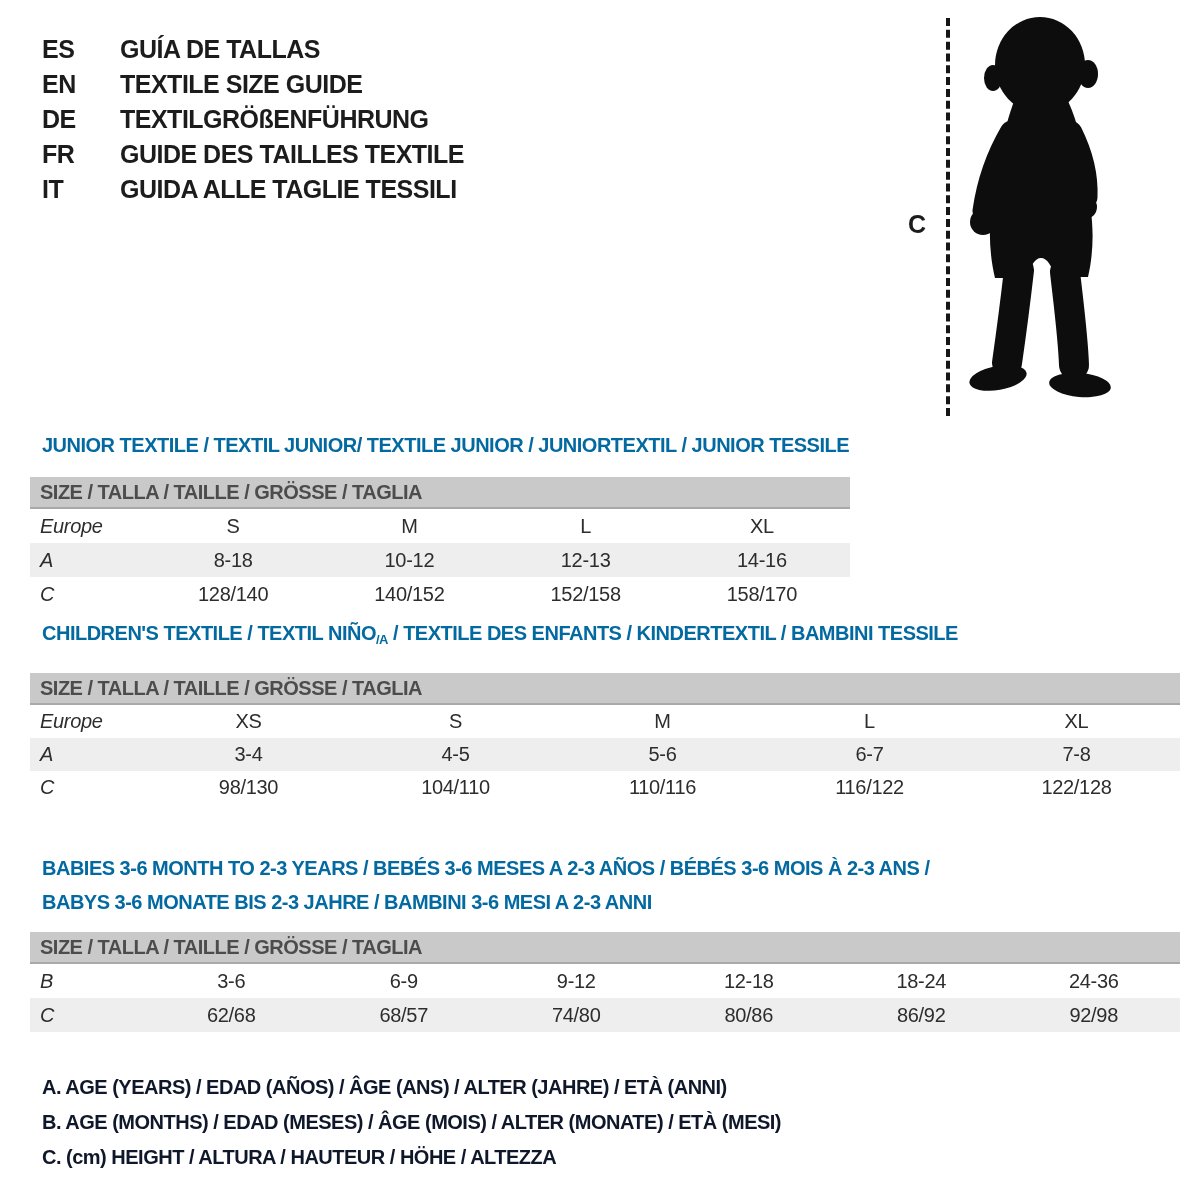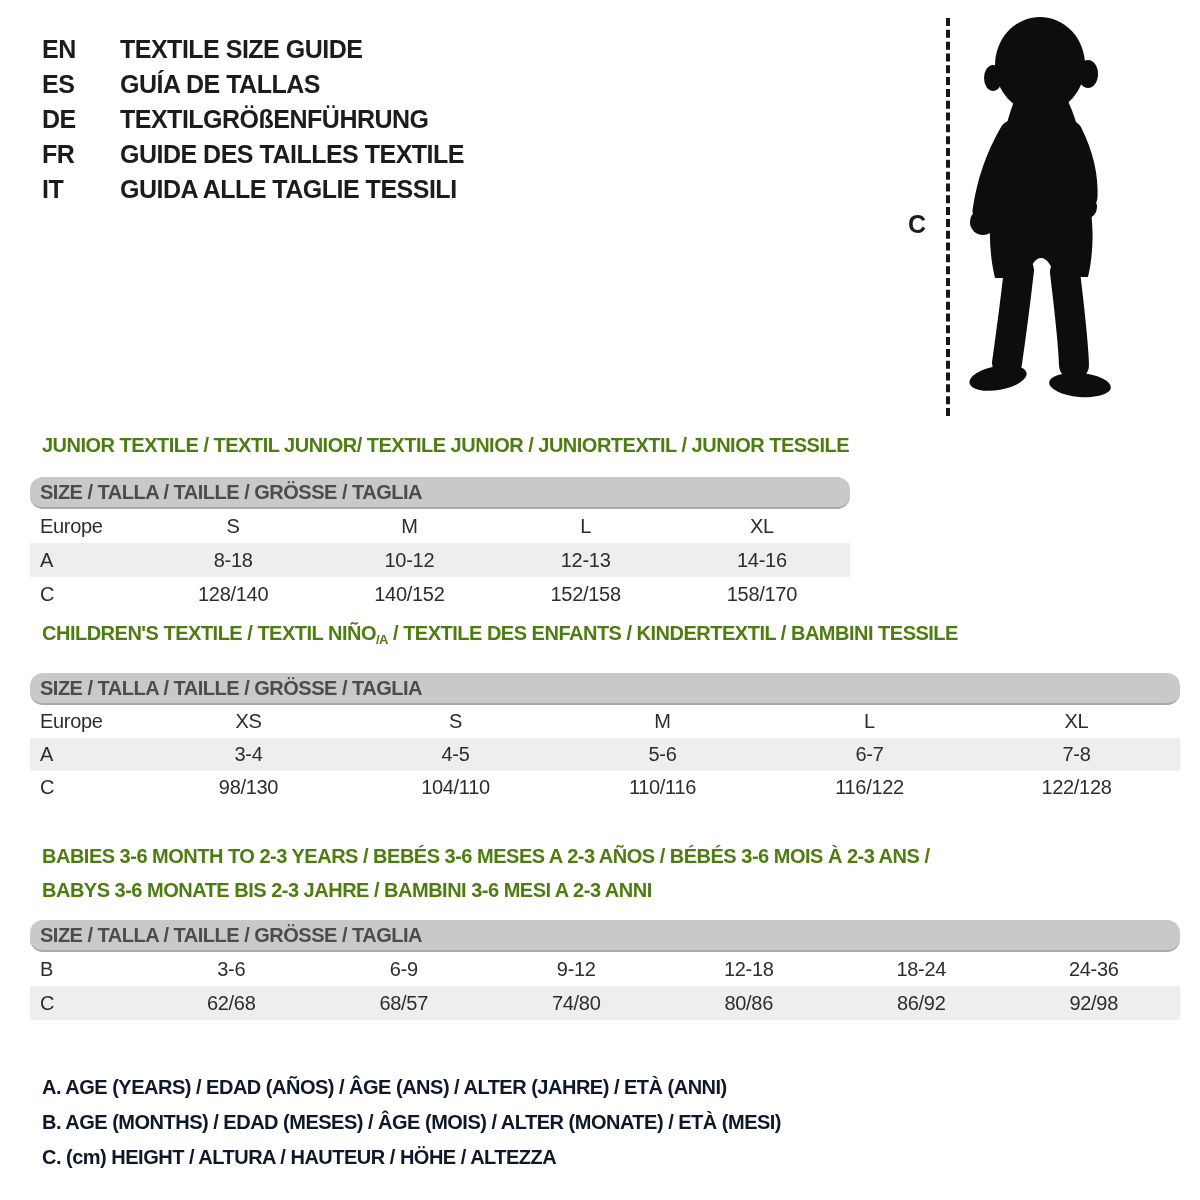--- a/index.html
+++ b/index.html
@@ -17,53 +17,53 @@
   .measure-line{position:absolute;left:66px;top:18px;height:398px;width:0;border-left:4px dashed #161616;}
   .measure-label{position:absolute;left:28px;top:210px;font-weight:bold;font-size:25px;}
   .silhouette{position:absolute;left:82px;top:14px;}
   
   .section{position:absolute;left:30px;}
   #sec-junior{top:434px;width:820px;}
   #sec-children{top:622px;width:1150px;}
   #sec-babies{top:839px;width:1150px;}
   .section-title{
     margin:0 0 0 12px;font-size:20px;font-weight:bold;letter-spacing:-0.5px;
-    line-height:22px;white-space:nowrap;color:#4d7c0f;
+    line-height:22px;white-space:nowrap;color:#0369a1;
   }
-  #sec-babies .section-title{line-height:34px;}
+  #sec-babies .section-title{line-height:34px;margin-top:12px;}
   .title-sub{font-size:13px;vertical-align:-4px;font-weight:bold;}
   .bar{
     height:30px;line-height:30px;background:#c9c9c9;border-bottom:2px solid #a9a9a9;
-    color:#4c4c4c;font-weight:bold;font-size:20px;letter-spacing:-0.5px;padding-left:10px;border-radius:13px;
+    color:#4c4c4c;font-weight:bold;font-size:20px;letter-spacing:-0.5px;padding-left:10px;
   }
   #sec-junior .bar{margin-top:21px;}
   #sec-children .bar{margin-top:22px;}
   #sec-babies .bar{margin-top:13px;}
   .trow{display:flex;align-items:center;height:34px;font-size:20px;letter-spacing:-0.3px;color:#2d2d2d;}
   #sec-children .trow{height:33px;}
   .trow.striped{background:#eeeeee;}
-  .trow .lbl{width:115px;padding-left:10px;box-sizing:border-box;}
+  .trow .lbl{width:115px;padding-left:10px;box-sizing:border-box;font-style:italic;}
   .trow .cell{flex:1;text-align:center;}
   
   .legend{position:absolute;left:42px;top:1070px;}
   .legend-line{font-weight:bold;font-size:20px;letter-spacing:-0.5px;line-height:35px;white-space:nowrap;color:#0f172a;}
 </style>
 </head>
 <body>
 
 <div class="page">
 
   <div class="lang-header">
     <div class="lang-row">
+      <span class="lang-code">ES</span>
+      <span class="lang-title">GUÍA DE TALLAS</span>
+    </div>
+    <div class="lang-row">
       <span class="lang-code">EN</span>
       <span class="lang-title">TEXTILE SIZE GUIDE</span>
-    </div>
-    <div class="lang-row">
-      <span class="lang-code">ES</span>
-      <span class="lang-title">GUÍA DE TALLAS</span>
     </div>
     <div class="lang-row">
       <span class="lang-code">DE</span>
       <span class="lang-title">TEXTILGRÖßENFÜHRUNG</span>
     </div>
     <div class="lang-row">
       <span class="lang-code">FR</span>
       <span class="lang-title">GUIDE DES TAILLES TEXTILE</span>
     </div>
     <div class="lang-row">

